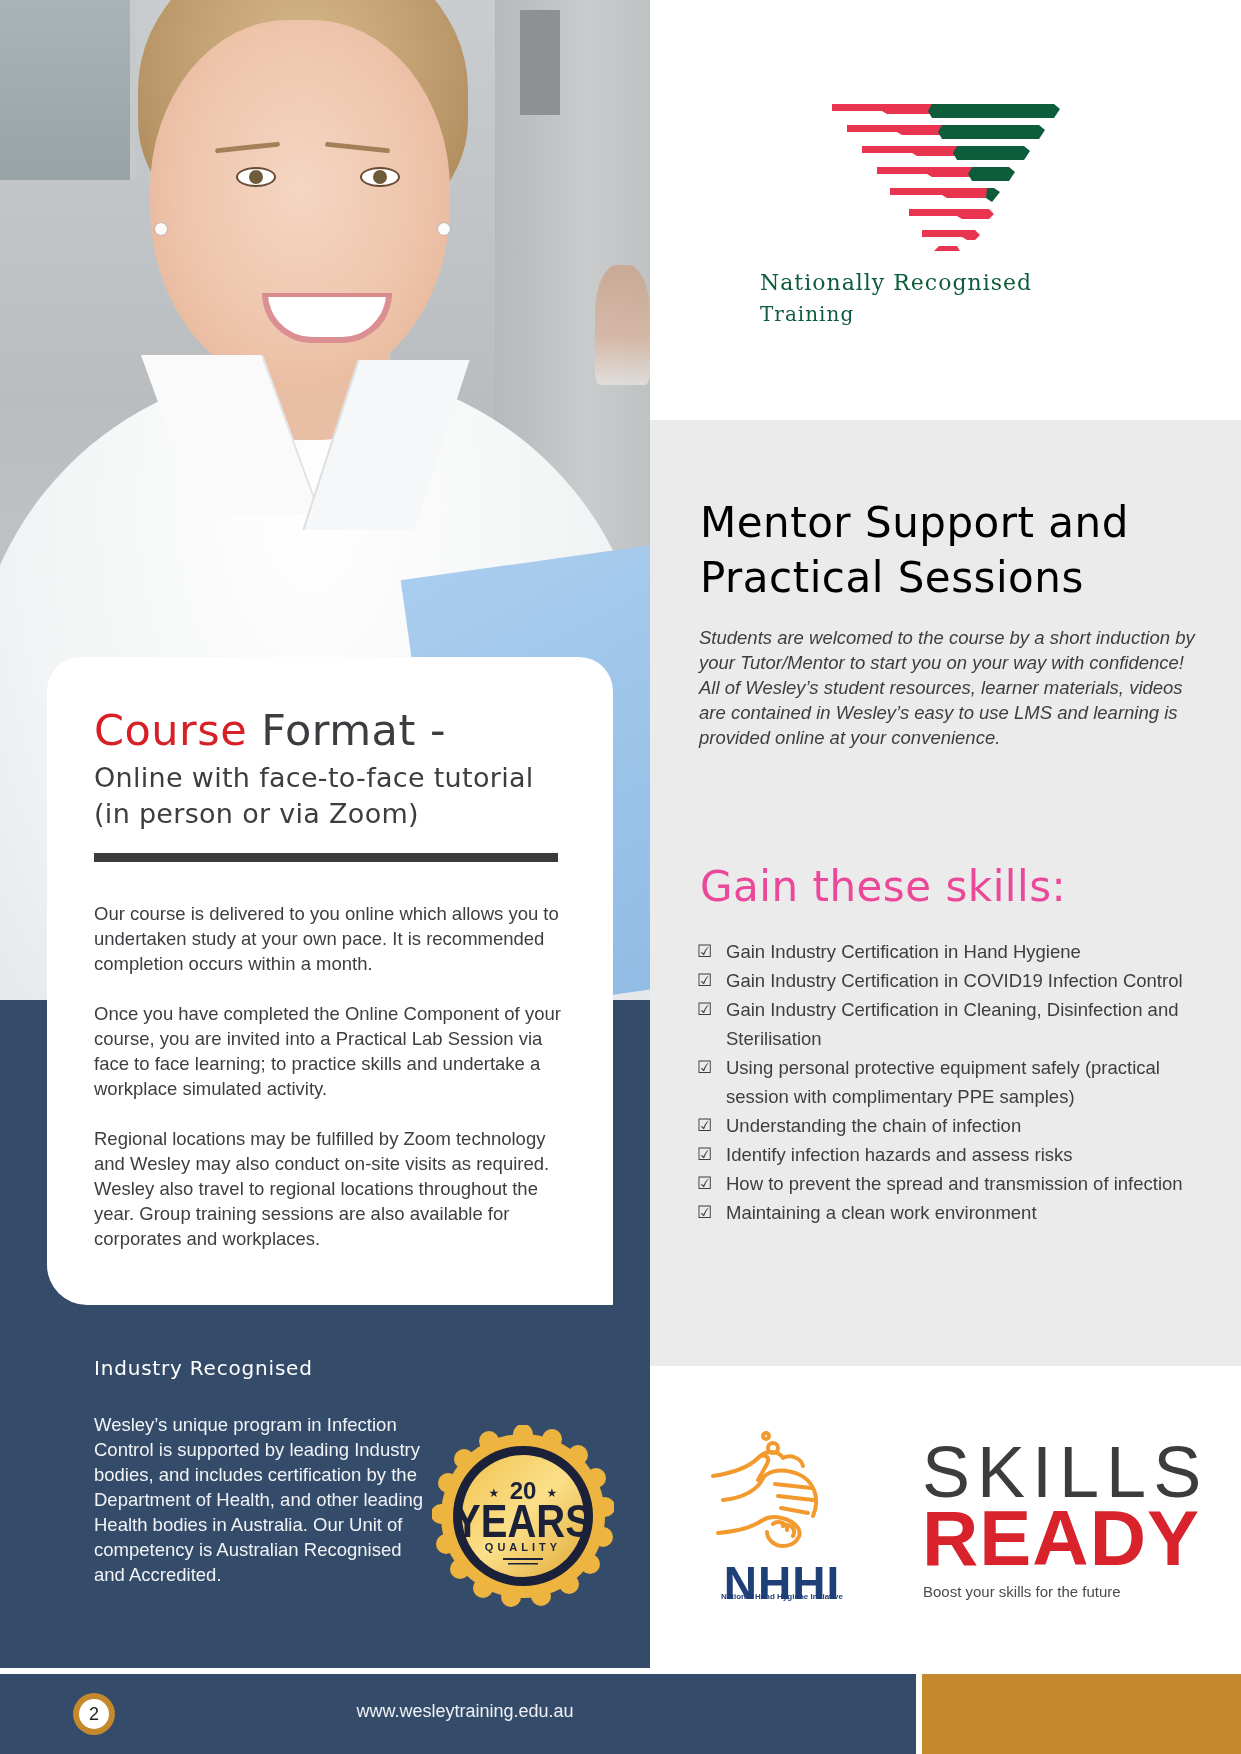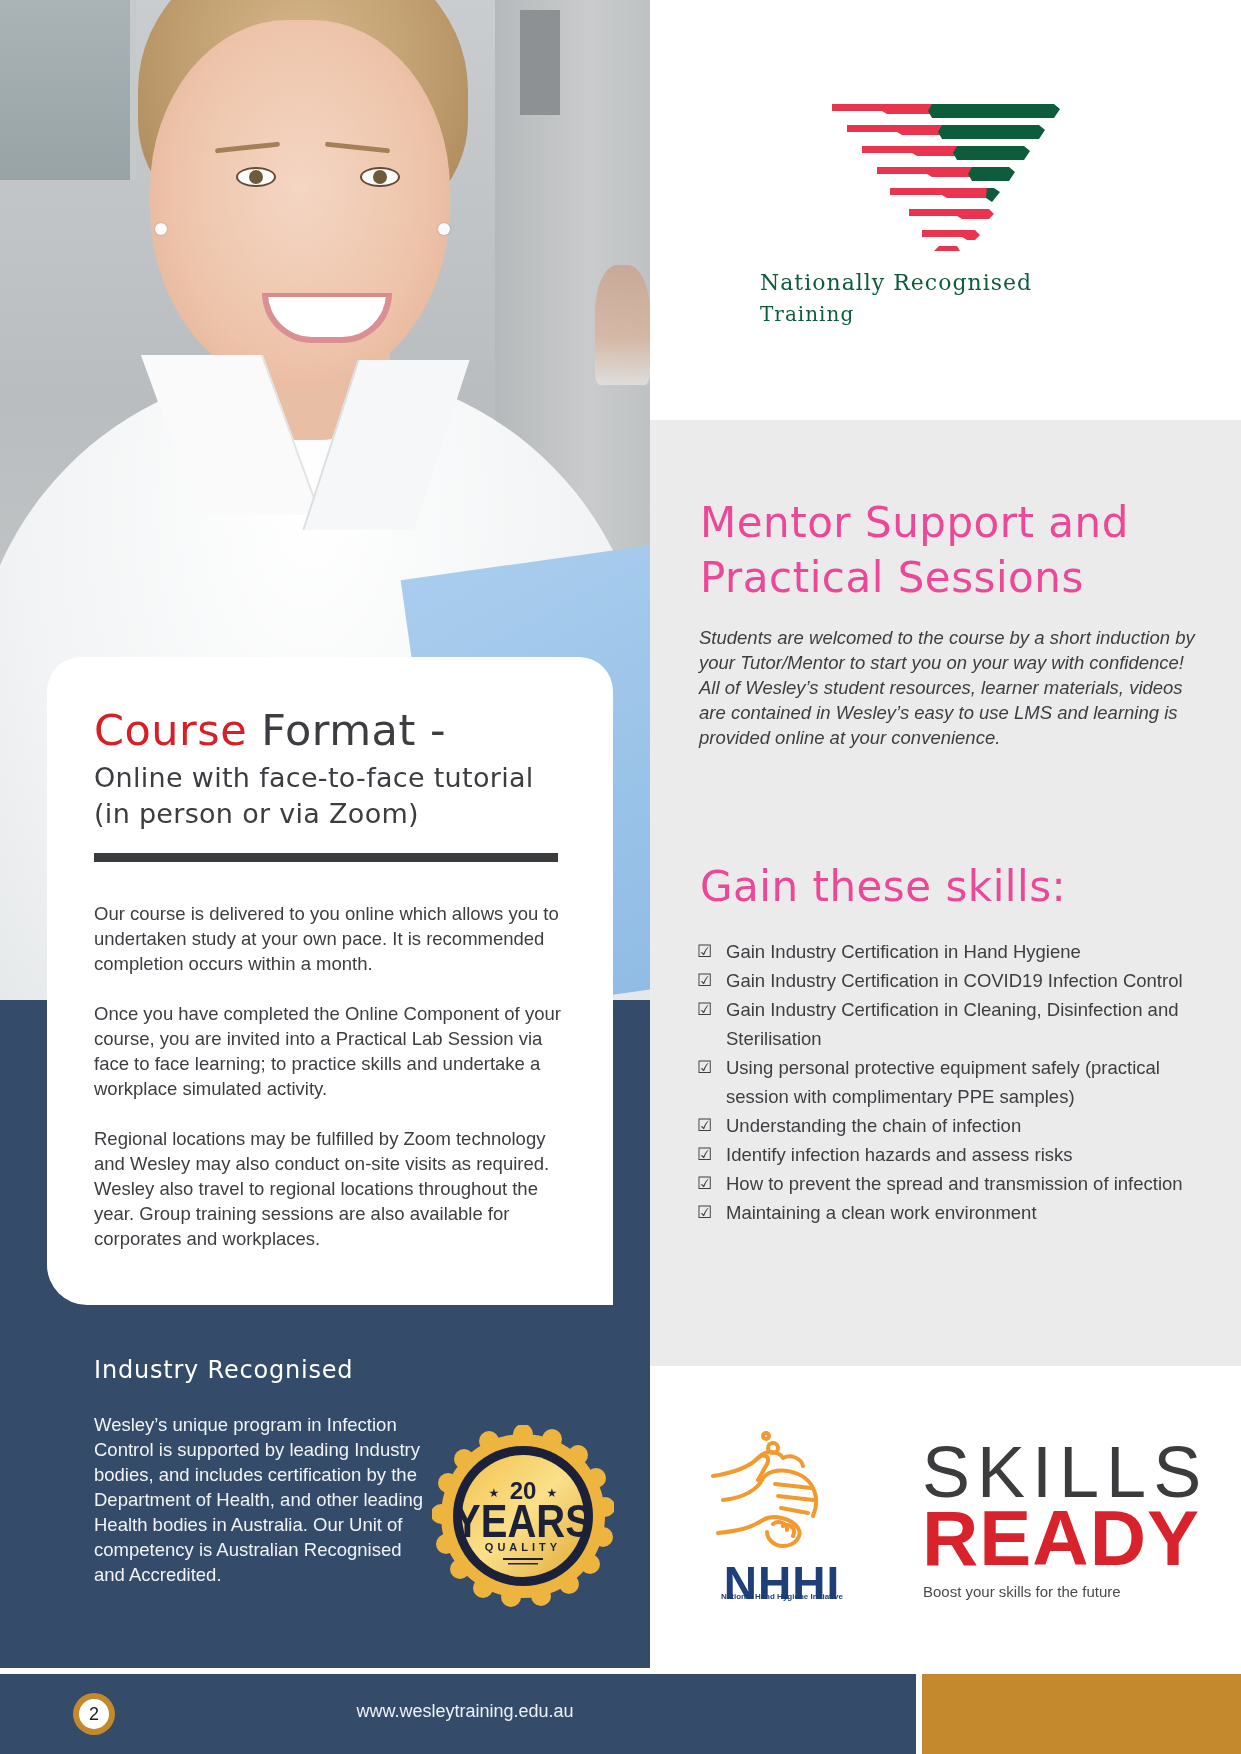--- a/index.html
+++ b/index.html
@@ -43,31 +43,31 @@
   #course-card { left:47px; top:657px; width:566px; height:648px; background:#ffffff; border-radius:34px 34px 0 40px; }
   #course-title { left:94px; top:705px; font-size:43px; color:#3c3d40; font-family:"DejaVu Sans", sans-serif; letter-spacing:0.5px; white-space:nowrap; }
   #course-title .red { color:#d71f26; }
   #course-sub { left:94px; top:760px; width:500px; font-size:27px; line-height:36px; color:#3c3d40; letter-spacing:0.3px; }
   #course-rule { left:94px; top:853px; width:464px; height:9px; background:#3a3b3d; }
   .body-text { font-family:"Liberation Sans", sans-serif; font-size:18.5px; line-height:25px; color:#3d3e41; }
   #course-body { left:94px; top:885px; width:480px; }
   #course-body p { margin:16px 0 25px 0; }
 
   
-  #mentor-title { left:700px; top:495px; width:520px; font-size:42px; line-height:55px; color:#ec4899; letter-spacing:0.5px; }
+  #mentor-title { left:700px; top:495px; width:520px; font-size:42px; line-height:55px; color:#000000; letter-spacing:0.5px; }
   #mentor-body { left:699px; top:625px; width:500px;font-style:italic; }
 
   
   #skills-title { left:700px; top:862px; font-size:42px; color:#ec4899; letter-spacing:0.5px; white-space:nowrap; }
   #skills-list { left:697px; top:937px; width:520px; margin:0; padding:0; list-style:none; }
   #skills-list li { position:relative; padding-left:29px; font-family:"Liberation Sans", sans-serif; font-size:18.5px; line-height:29px; color:#3d3e41; }
   #skills-list li .chk { position:absolute; left:0; top:0; font-size:17px; color:#3d3e41; }
 
   
-  #industry-title { left:94px; top:1356px; font-size:24px; color:#ffffff; letter-spacing:0.8px; white-space:nowrap; }
+  #industry-title { left:94px; top:1356px; font-size:20px; color:#ffffff; letter-spacing:0.8px; white-space:nowrap; }
   #industry-body { left:94px; top:1412px; width:340px; color:#f1f3f6; }
   #badge { left:432px; top:1425px; width:182px; height:182px; }
 
   
   #nhhi-logo { left:703px; top:1428px; width:160px; height:175px; }
   #nhhi-text { left:707px; top:1542px; width:150px; text-align:center; font-family:"Liberation Sans", sans-serif; font-weight:bold; font-size:46px; color:#1e3f78; letter-spacing:1px; line-height:46px;margin-top:18px; }
   #nhhi-caption { left:700px; top:1592px; width:164px; text-align:center; font-family:"Liberation Sans", sans-serif; font-weight:bold; font-size:8px; color:#1e3f78; }
   #skills-ready-top { left:922px; top:1437px; font-family:"Liberation Sans", sans-serif; font-size:72px; color:#3c3c3e; letter-spacing:7px; line-height:70px; font-weight:normal; white-space:nowrap; }
   #skills-ready-bottom { left:922px; top:1503px; font-family:"Liberation Sans", sans-serif; font-size:78px; color:#d8232c; font-weight:bold; letter-spacing:1px; line-height:70px; white-space:nowrap; }
   #skills-ready-tag { left:923px; top:1583px; font-family:"Liberation Sans", sans-serif; font-size:15px; color:#4a4a4c; white-space:nowrap; }

